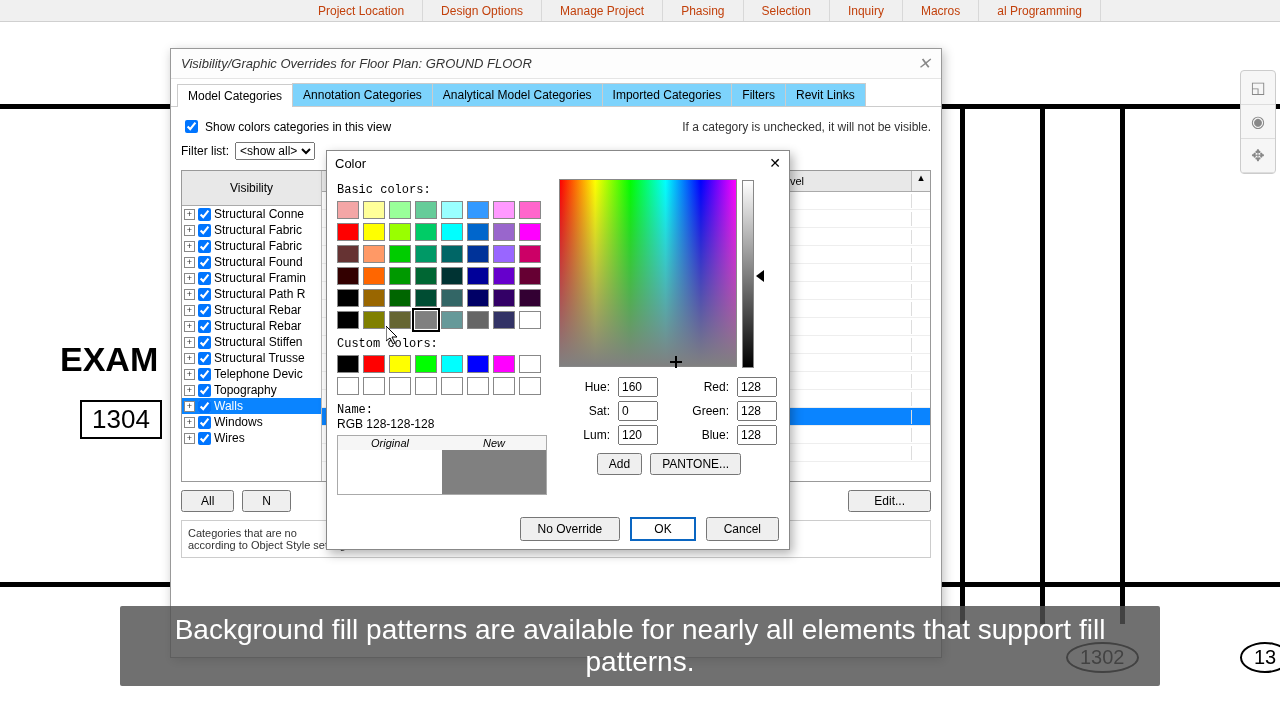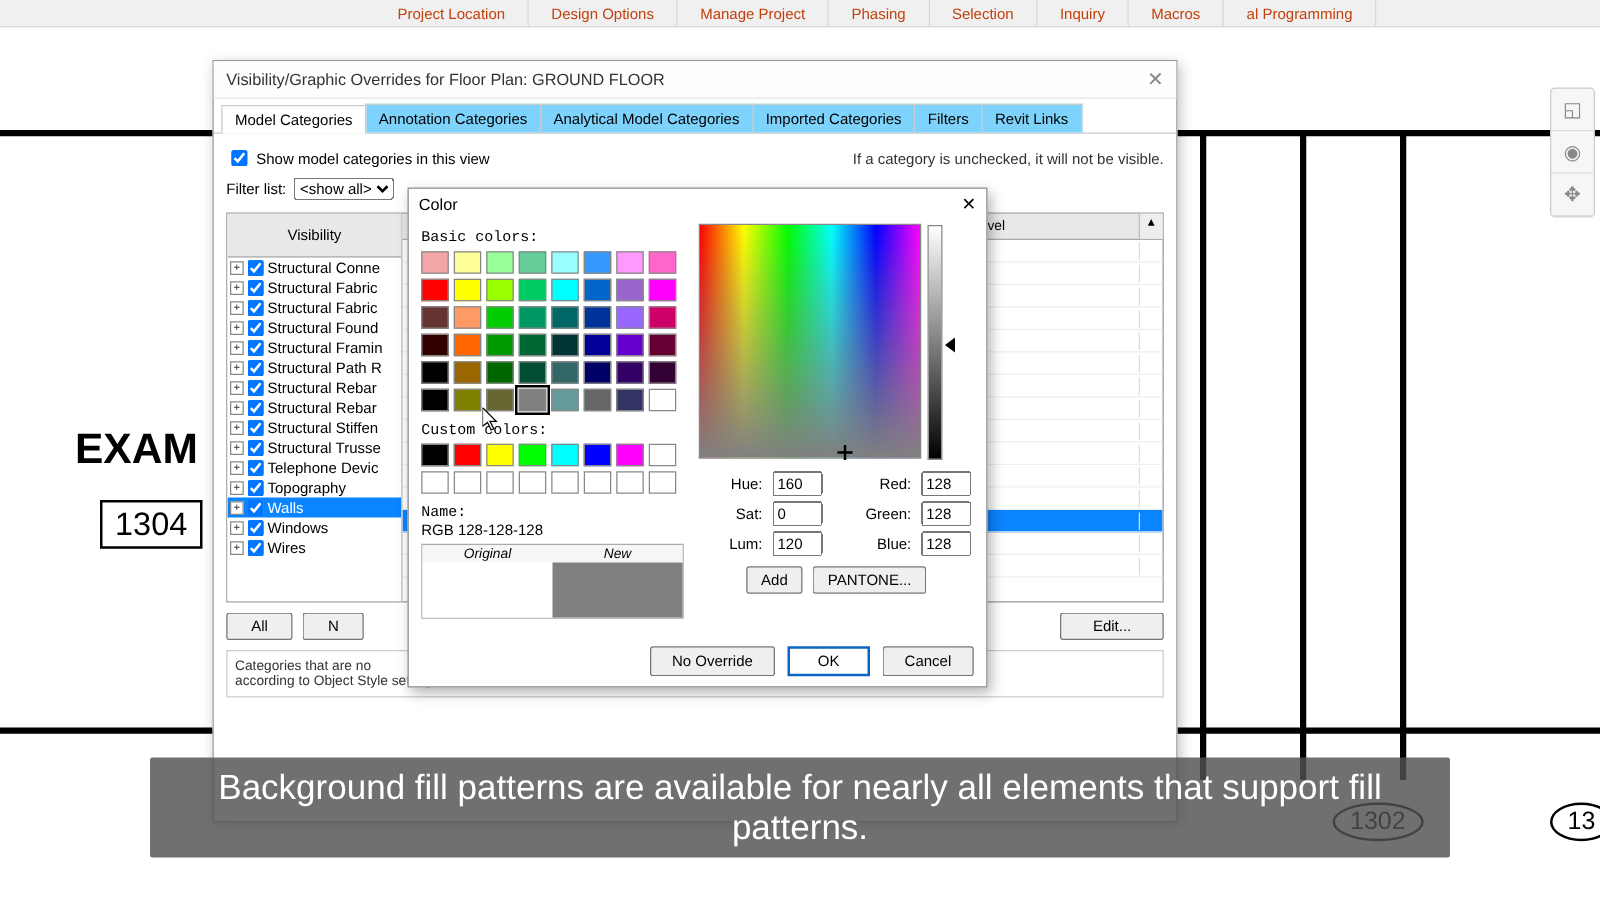--- a/index.html
+++ b/index.html
@@ -9,21 +9,21 @@
   .canvas-bg { position: absolute; top: 22px; left: 0; right: 0; bottom: 0; background: #fff; }
   .plan-line { position: absolute; background: #000; }
   .exam-text { position: absolute; top: 318px; left: 60px; font-size: 34px; font-weight: bold; font-family: Arial; }
   .room-num { position: absolute; top: 378px; left: 80px; border: 2px solid #000; padding: 2px 10px; font-size: 26px; font-family: Arial; }
   .room-pill { position: absolute; border: 2px solid #000; border-radius: 50%; padding: 2px 12px; font-size: 20px; font-family: Arial; }
   .side-icons { position: absolute; top: 70px; right: 4px; width: 36px; background: #f6f6f6; border: 1px solid #ccc; border-radius: 4px; }
   .side-icons div { height: 34px; border-bottom: 1px solid #ddd; display:flex; align-items:center; justify-content:center; color:#888; font-size:16px; }
 
   
   .vg-dialog { position: absolute; top: 48px; left: 170px; width: 772px; height: 610px; background: #fff; border: 1px solid #999; box-shadow: 2px 3px 10px rgba(0,0,0,0.25); }
-  .dlg-title { height: 30px; display:flex; align-items:center; padding: 0 10px; font-size: 13px; color: #333; background: #fdfdfd; border-bottom: 1px solid #e5e5e5; }
+  .dlg-title { height: 30px; display:flex; align-items:center; padding: 0 10px; font-size: 13px; color: #333; background: #fdfdfd; border-bottom: 1px solid #e5e5e5; font-style: italic; }
   .dlg-title .close { margin-left:auto; color:#888; font-size:16px; cursor:pointer; }
   .tabs { display:flex; padding: 4px 6px 0 6px; font-size: 12px; border-bottom:1px solid #ccc; }
   .tab { padding: 4px 10px; border:1px solid #ccc; border-bottom:none; background:#7dd3fc; margin-right:-1px; cursor:pointer; }
   .tab.active { background:#fff; position:relative; top:1px; }
   .dlg-body { padding: 6px 10px; font-size: 12px; }
   .chk-row { display:flex; align-items:center; gap:4px; margin:4px 0; }
   .hint { float:right; color:#333; font-size:12px; }
   .filter-row { margin-top:6px; display:flex; align-items:center; gap:6px; }
   .filter-row select { font-size:12px; }
   .grid { margin-top:10px; border:1px solid #999; height: 312px; display:flex; }
@@ -128,21 +128,21 @@
     <div class="tab active">Model Categories</div>
     <div class="tab">Annotation Categories</div>
     <div class="tab">Analytical Model Categories</div>
     <div class="tab">Imported Categories</div>
     <div class="tab">Filters</div>
     <div class="tab">Revit Links</div>
   </div>
   <div class="dlg-body">
     <div class="chk-row">
       <input type="checkbox" checked="" style="">
-      <label>Show model categories in this view</label>
+      <label>Show colors categories in this view</label>
       <span class="hint" style="margin-left:auto">If a category is unchecked, it will not be visible.</span>
     </div>
     <div class="filter-row">
       <span>Filter list:</span>
       <select><option>&lt;show all&gt;</option></select>
     </div>
     <div class="grid">
       <div class="grid-left">
         <div class="grid-header">Visibility</div>
         <div id="tree">

